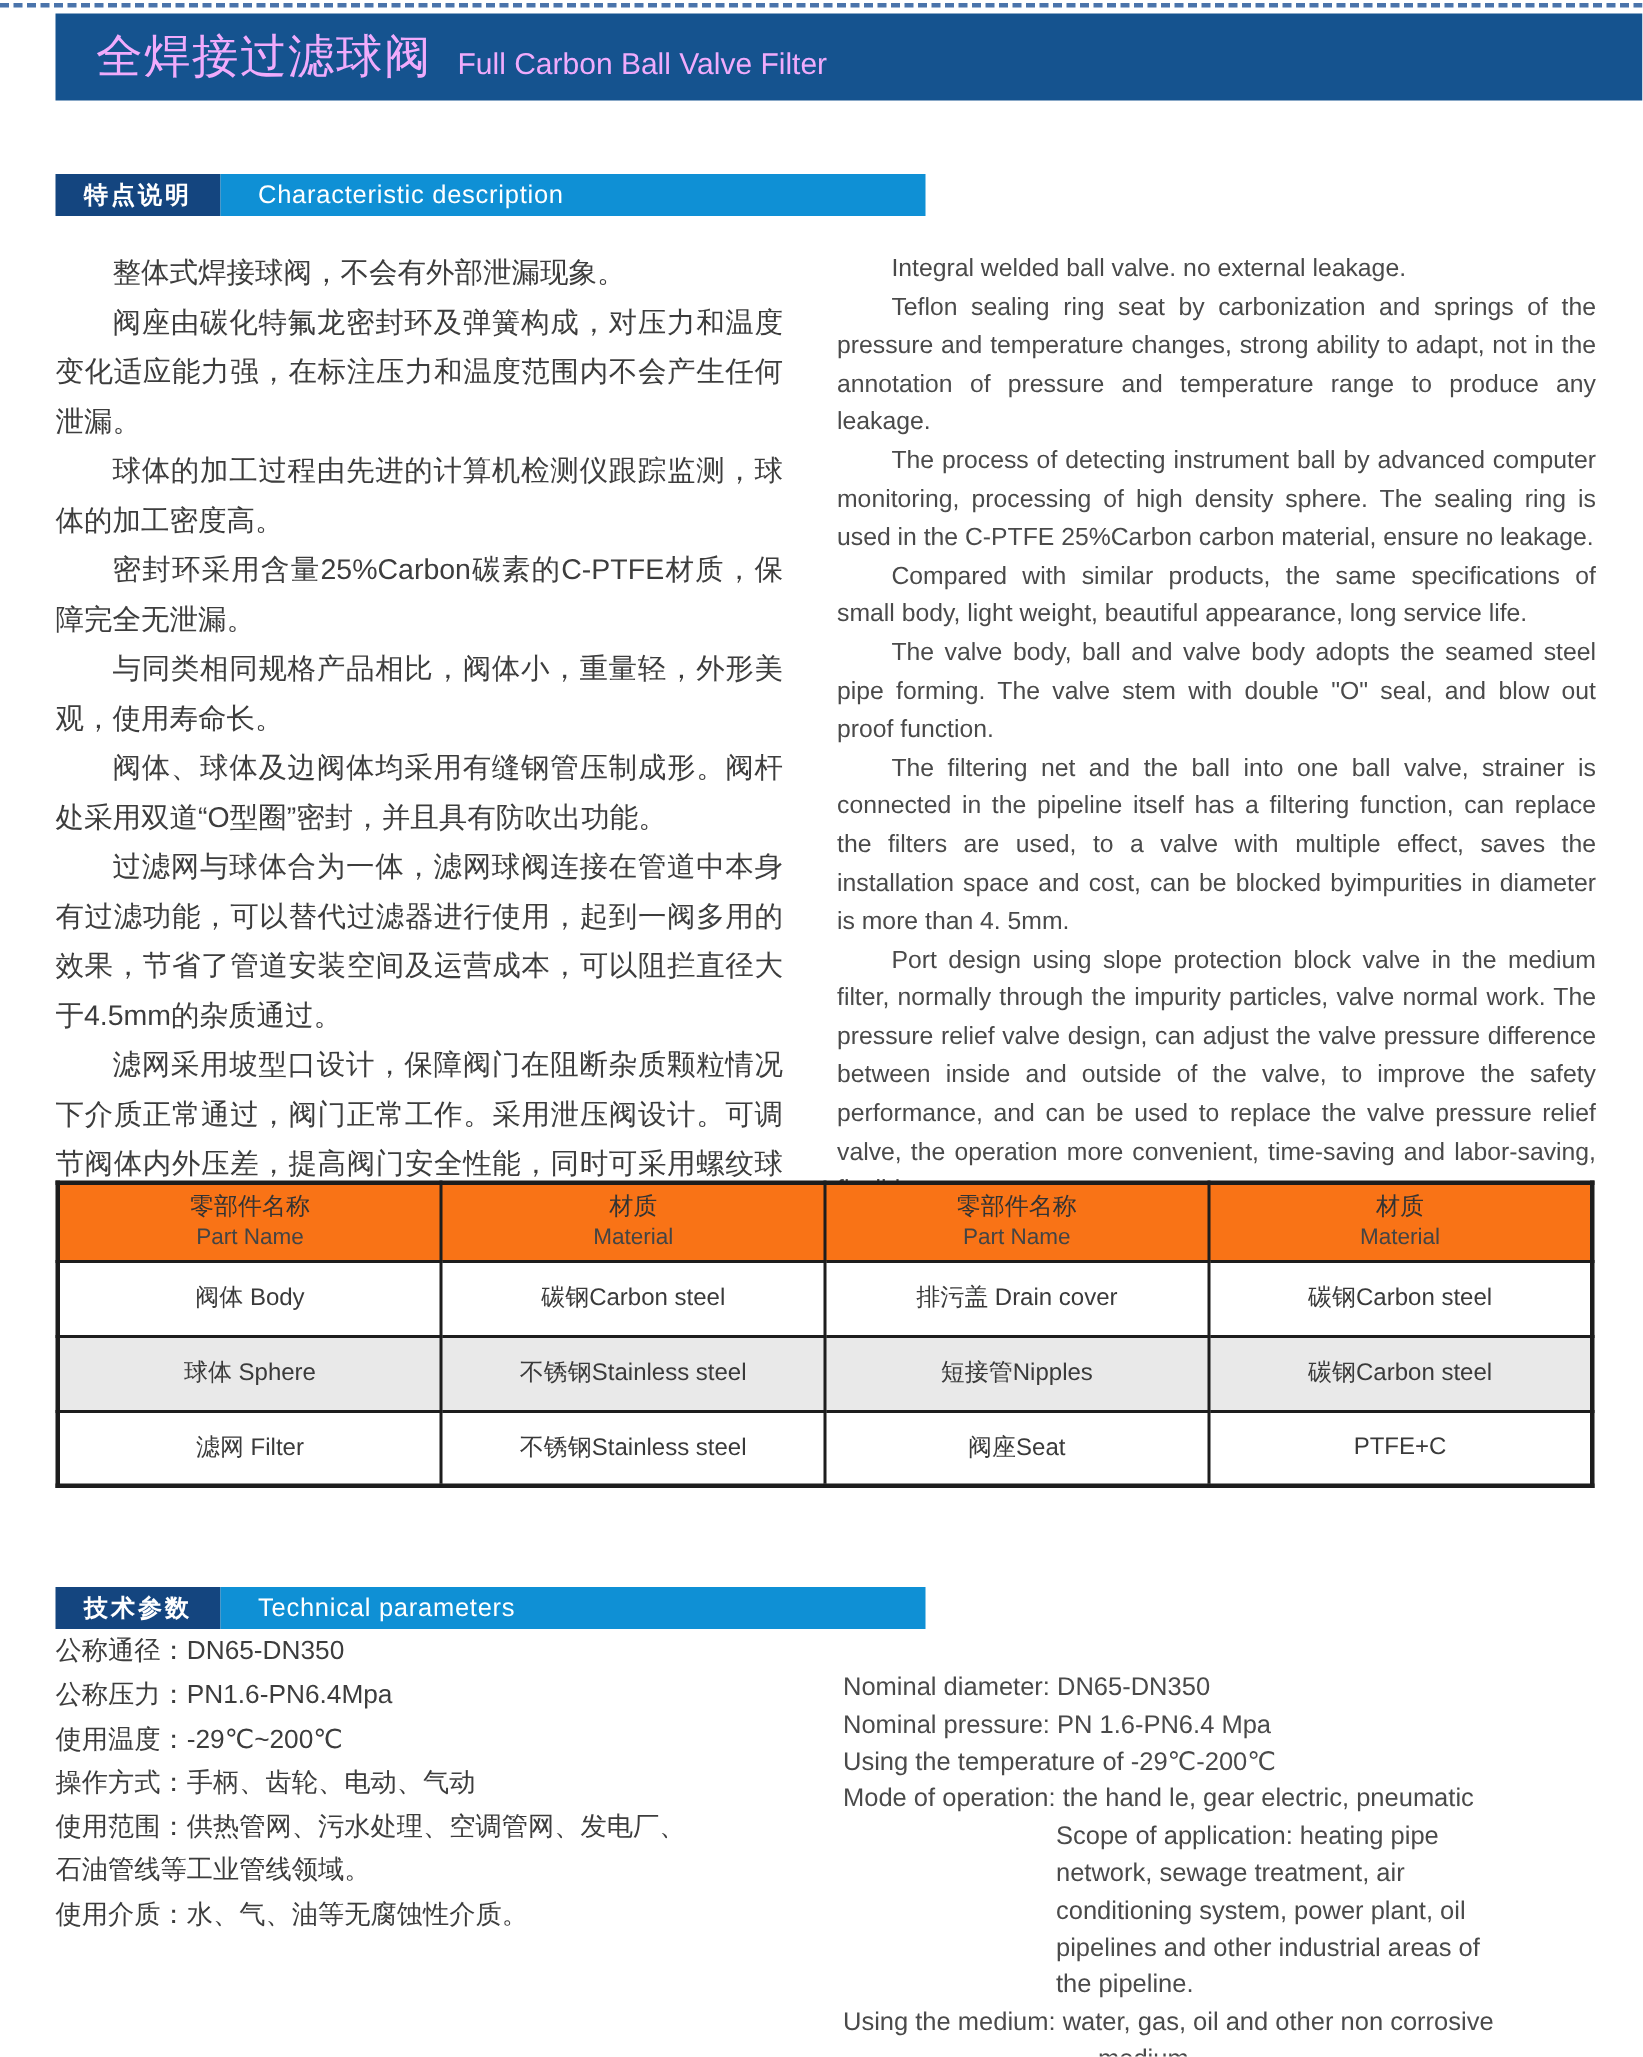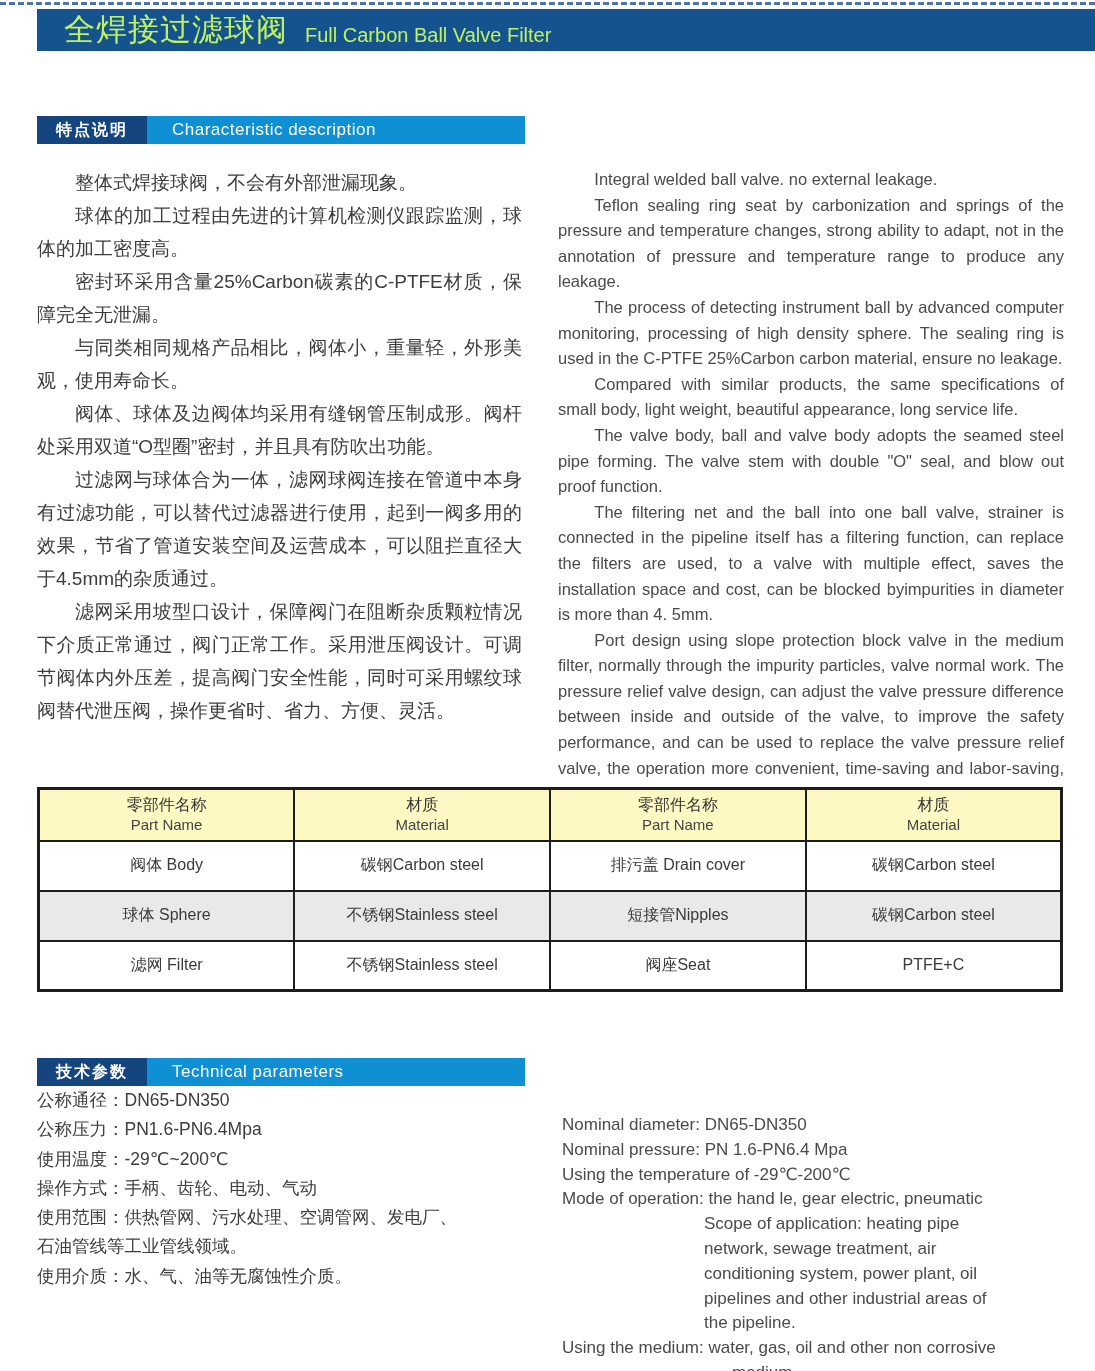--- a/index.html
+++ b/index.html
@@ -12,32 +12,32 @@
     color: #3d3d3d;
   }
 
   .top-cut-line {
     position: absolute; top: 2px; left: 0; width: 100%;
     border-top: 3px dashed #2b5c9d;
     opacity: .85;
   }
 
   .header-bar {
-    position: absolute; top: 9px; left: 37px; right: 0; height: 42px;
+    position: absolute; top: 9px; left: 37px; right: 0; height: 58px;
     background: #15538f;
-    color: #bef264;
+    color: #f0abfc;
     display: flex; align-items: center;
     padding-left: 27px;
     text-align: center;
   }
   .title-cn { font-size: 31px; letter-spacing: 1px; }
   .title-en { font-size: 20px; margin-left: 17px; margin-top: 10px; }
 
   .section-header {
-    position: absolute; left: 37px; width: 488px; height: 28px;
+    position: absolute; left: 37px; width: 580px; height: 28px;
     display: flex;
   }
   .section-header .sec-cn {
     background: #14457f; color: #fff;
     font-weight: bold; font-size: 16px; letter-spacing: 2px;
     width: 110px;
     display: flex; align-items: center; justify-content: center;
   }
   .section-header .sec-en {
     background: #0f90d5; color: #fff;
@@ -67,21 +67,21 @@
     position: absolute; left: 37px; top: 787px; width: 1026px;
     border-collapse: collapse; table-layout: fixed;
     border: 3px solid #1d1d1d;
   }
   table.parts th, table.parts td {
     border: 2px solid #1d1d1d;
     text-align: center; vertical-align: middle;
     font-weight: normal;
   }
   table.parts th {
-    background: #fef9c3;
+    background: #f97316;
     height: 52px; font-size: 16px; line-height: 20px;
     color: #333;
   }
   table.parts th .th-en { font-size: 15px; color: #444; }
   table.parts td { height: 50px; font-size: 16px; color: #3a3a3a; background: #fff; }
   table.parts tr.alt td { background: #e9e9e9; }
 
   .tech-cn {
     position: absolute; left: 37px; top: 1086px; width: 500px;
     font-size: 17.5px; line-height: 29.3px; color: #3d3d3d;
@@ -103,20 +103,21 @@
   <span class="title-en">Full Carbon Ball Valve Filter</span>
 </div>
 
 <div class="section-header" id="char-header">
   <span class="sec-cn">特点说明</span>
   <span class="sec-en">Characteristic description</span>
 </div>
 
 <div class="col-cn">
   <p>整体式焊接球阀，不会有外部泄漏现象。</p>
+  <p>阀座由碳化特氟龙密封环及弹簧构成，对压力和温度变化适应能力强，在标注压力和温度范围内不会产生任何泄漏。</p>
   <p>球体的加工过程由先进的计算机检测仪跟踪监测，球体的加工密度高。</p>
   <p>密封环采用含量25%Carbon碳素的C-PTFE材质，保障完全无泄漏。</p>
   <p>与同类相同规格产品相比，阀体小，重量轻，外形美观，使用寿命长。</p>
   <p>阀体、球体及边阀体均采用有缝钢管压制成形。阀杆处采用双道“O型圈”密封，并且具有防吹出功能。</p>
   <p>过滤网与球体合为一体，滤网球阀连接在管道中本身有过滤功能，可以替代过滤器进行使用，起到一阀多用的效果，节省了管道安装空间及运营成本，可以阻拦直径大于4.5mm的杂质通过。</p>
   <p>滤网采用坡型口设计，保障阀门在阻断杂质颗粒情况下介质正常通过，阀门正常工作。采用泄压阀设计。可调节阀体内外压差，提高阀门安全性能，同时可采用螺纹球阀替代泄压阀，操作更省时、省力、方便、灵活。</p>
 </div>
 
 <div class="col-en">
   <p>Integral welded ball valve. no external leakage.</p>

